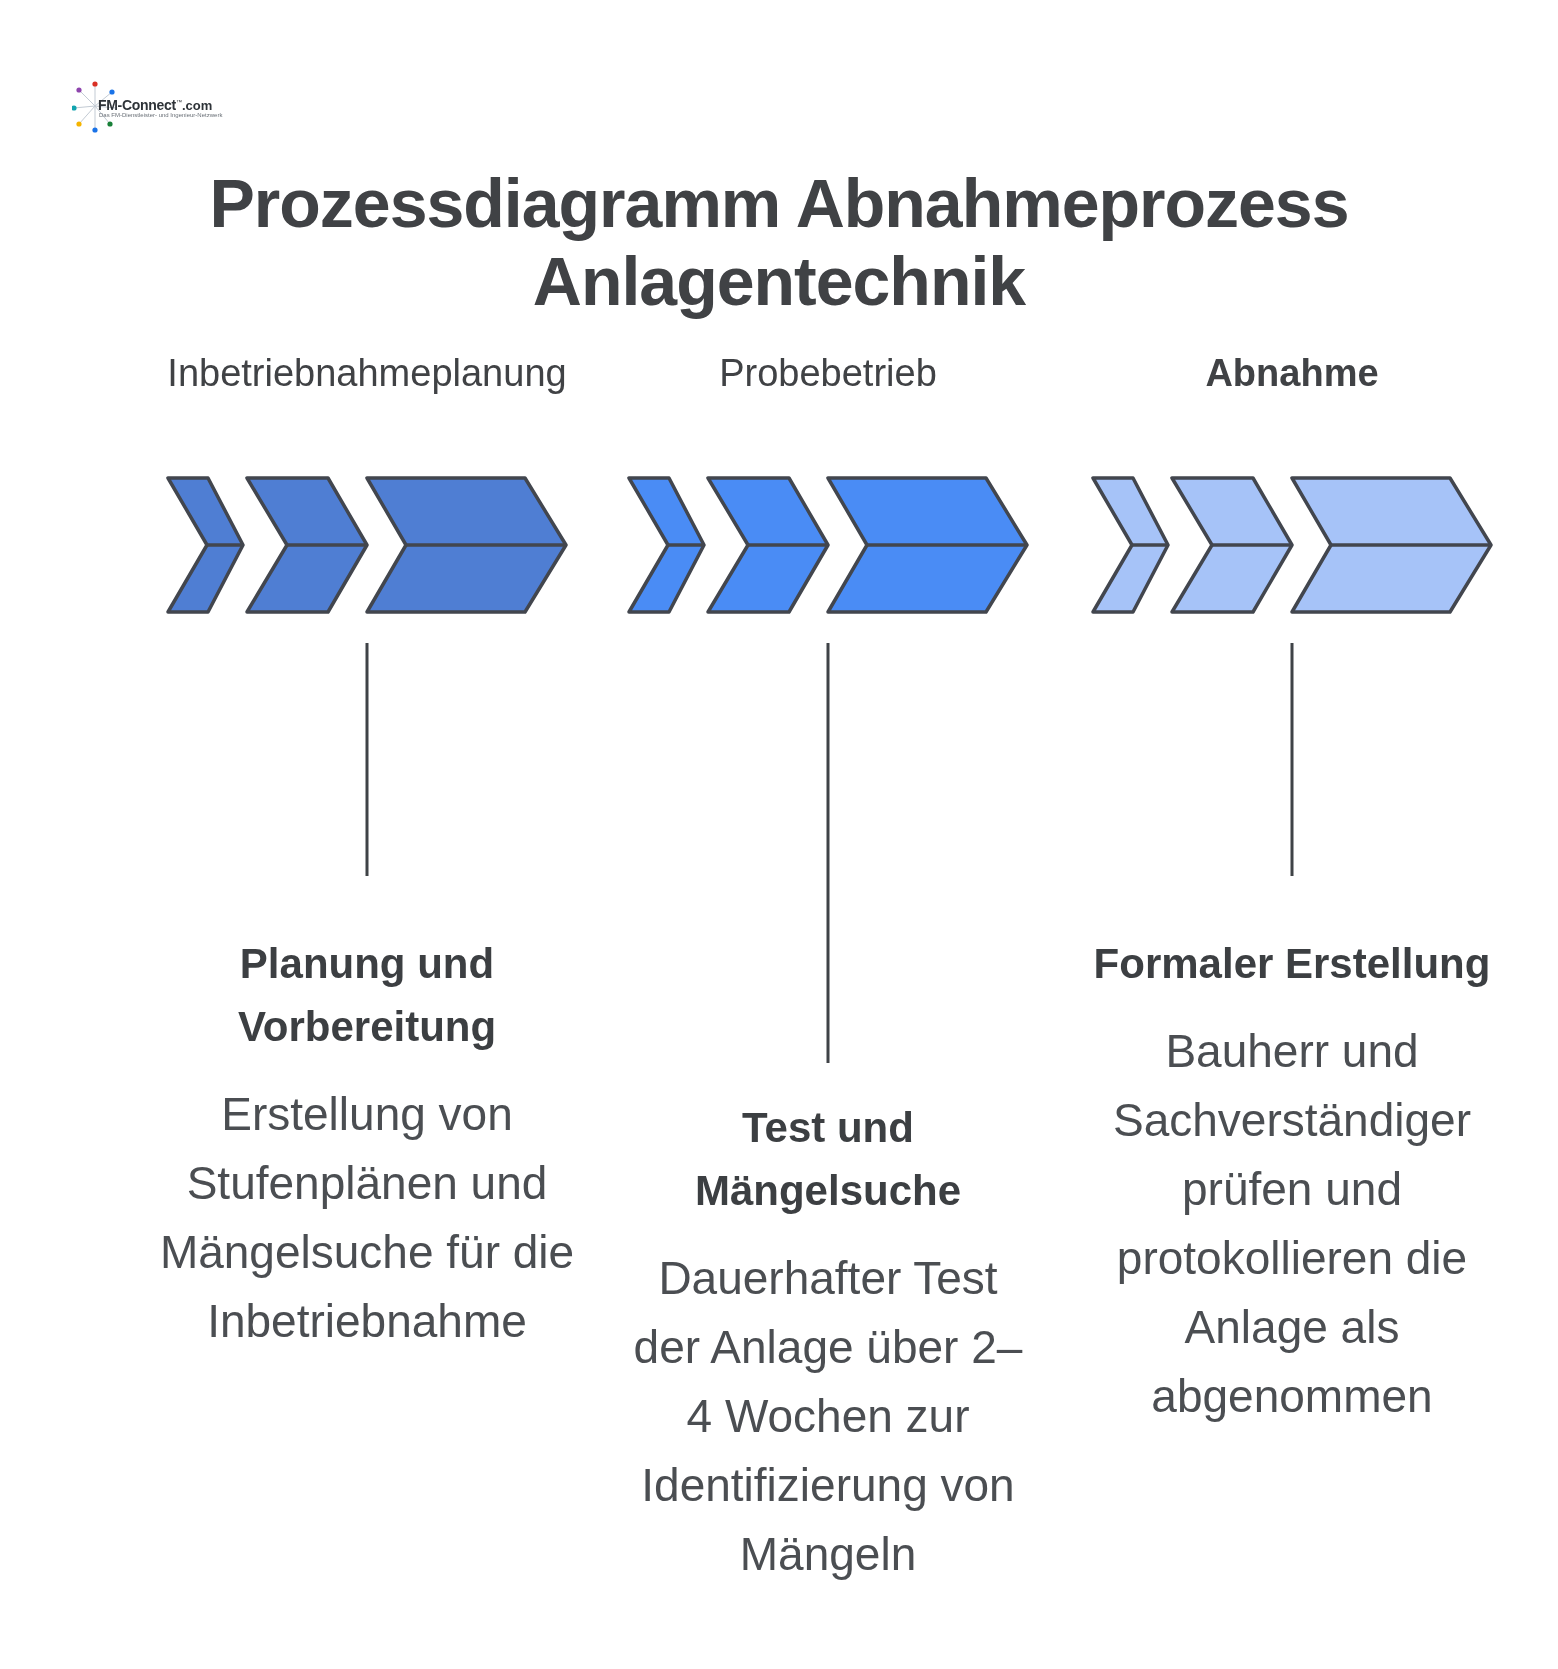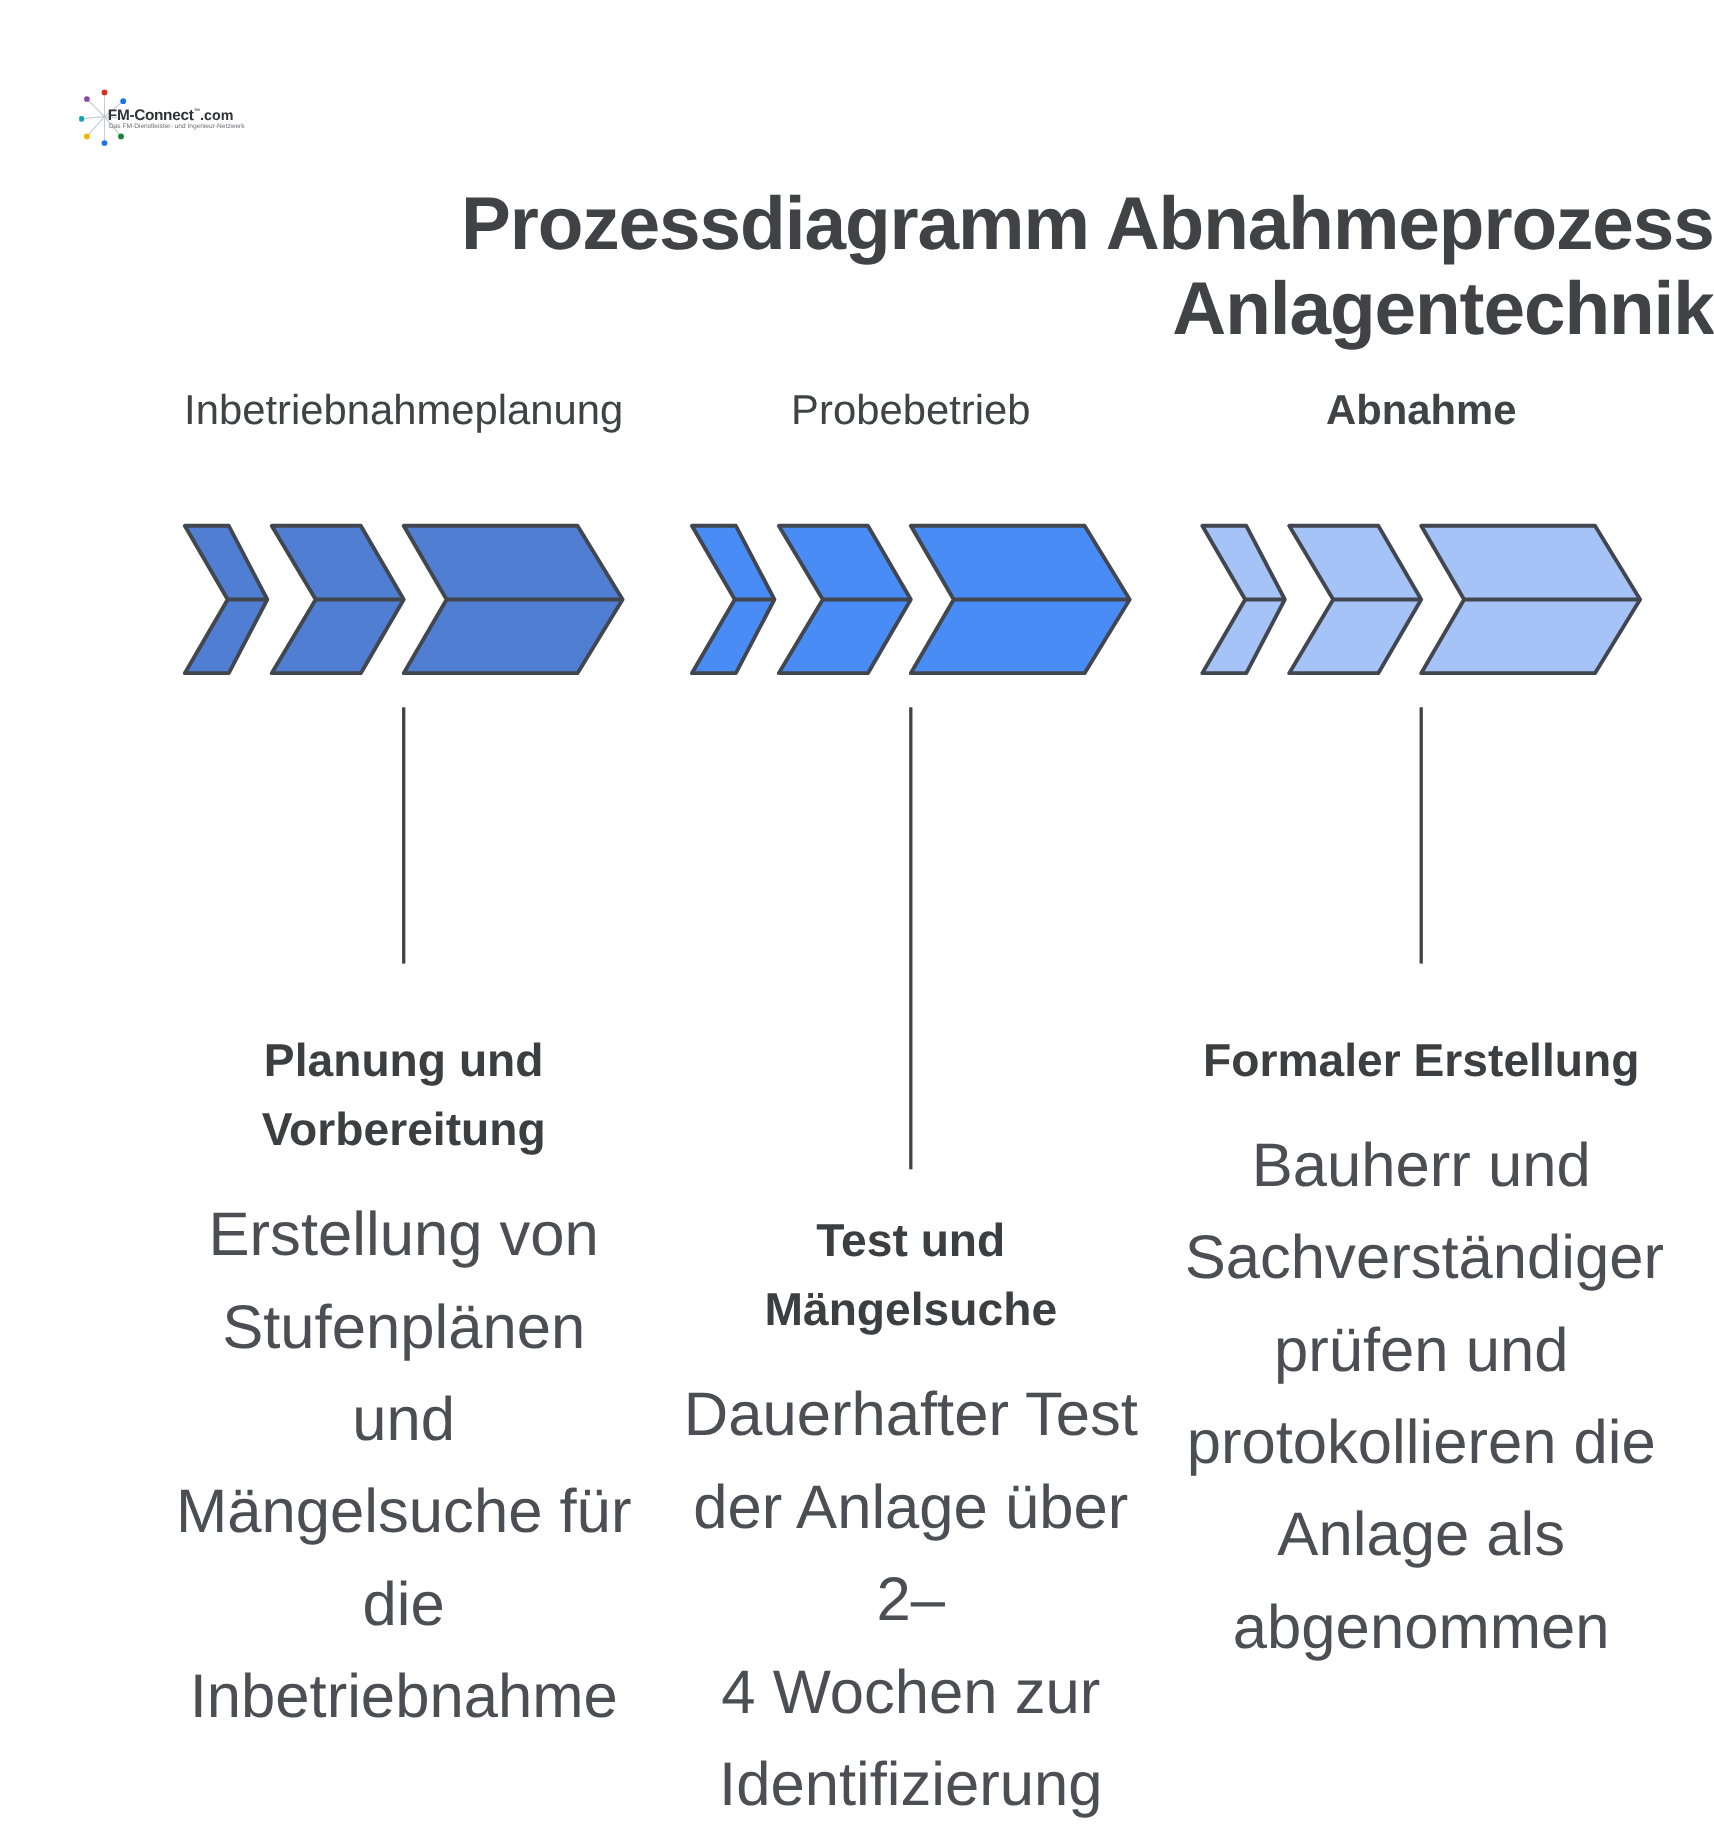--- a/index.html
+++ b/index.html
@@ -14,21 +14,21 @@
   .logo-burst line{stroke:#c3cbd4;stroke-width:1;}
   .logo-text{position:absolute;left:26px;top:12px;white-space:nowrap;}
   .logo-name{font-size:14px;font-weight:700;color:#2e3338;letter-spacing:-0.3px;}
   .logo-suffix{font-size:13px;font-weight:700;color:#2e3338;}
   .logo-tm{font-size:6px;color:#2e3338;vertical-align:super;}
   .logo-tagline{position:absolute;left:27px;top:28px;font-size:6px;color:#6a7077;white-space:nowrap;}
 
   
   .title{
     position:absolute;left:0;top:118px;width:100%;
-    text-align:right;font-size:68px;font-weight:700;line-height:1.15;
+    text-align:center;font-size:68px;font-weight:700;line-height:1.15;
     color:var(--c-title_text);white-space:pre-line;letter-spacing:-1px;
   }
 
   
   .phase-col{position:absolute;top:330px;width:398px;height:1180px;}
   .col-1{left:168px;}
   .col-2{left:629px;}
   .col-3{left:1093px;}
 
   .phase-label{
@@ -57,21 +57,21 @@
     width:430px;text-align:center;
   }
   .col-1 .textblock,.col-3 .textblock{top:563px;margin-top:39px;}
   .col-2 .textblock{top:766px;}
 
   .phase-heading{
     font-size:42px;font-weight:700;line-height:1.5;color:var(--c-heading_text);
     white-space:pre-line;margin:0 0 22px 0;
   }
   .phase-desc{
-    font-size:56px;line-height:1.5;color:var(--c-body_text);
+    font-size:46px;line-height:1.5;color:var(--c-body_text);
     white-space:pre-line;margin:0;
   }
 </style>
 </head>
 <body>
 
 <div class="page">
 
   <div class="logo">
     <svg class="logo-burst" viewBox="0 0 46 56">

